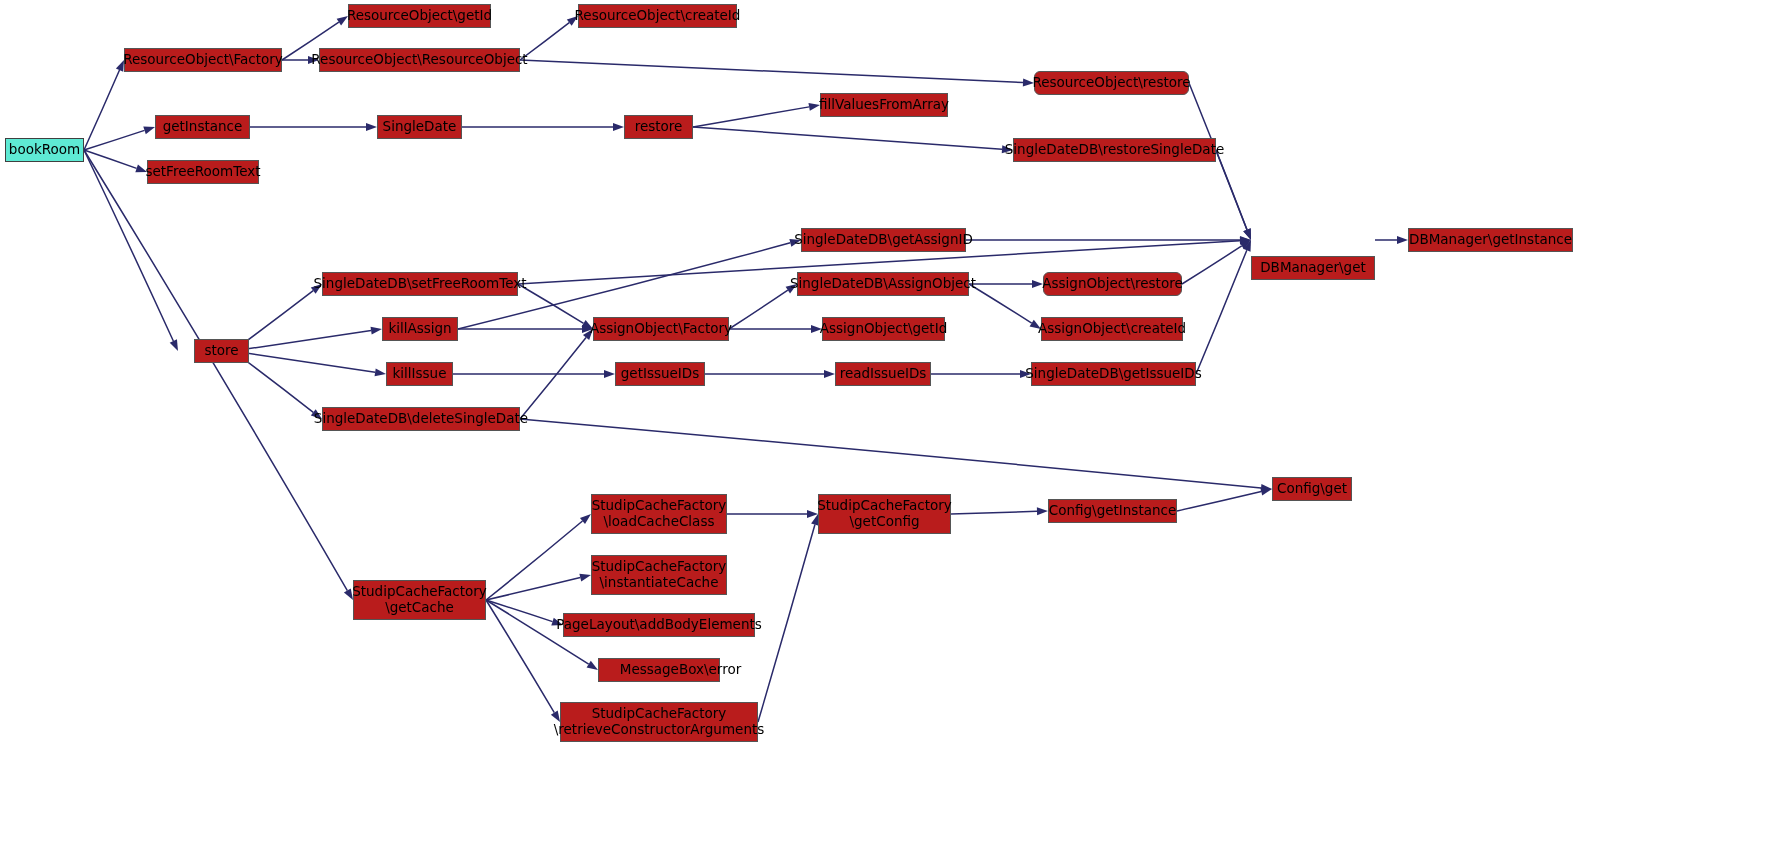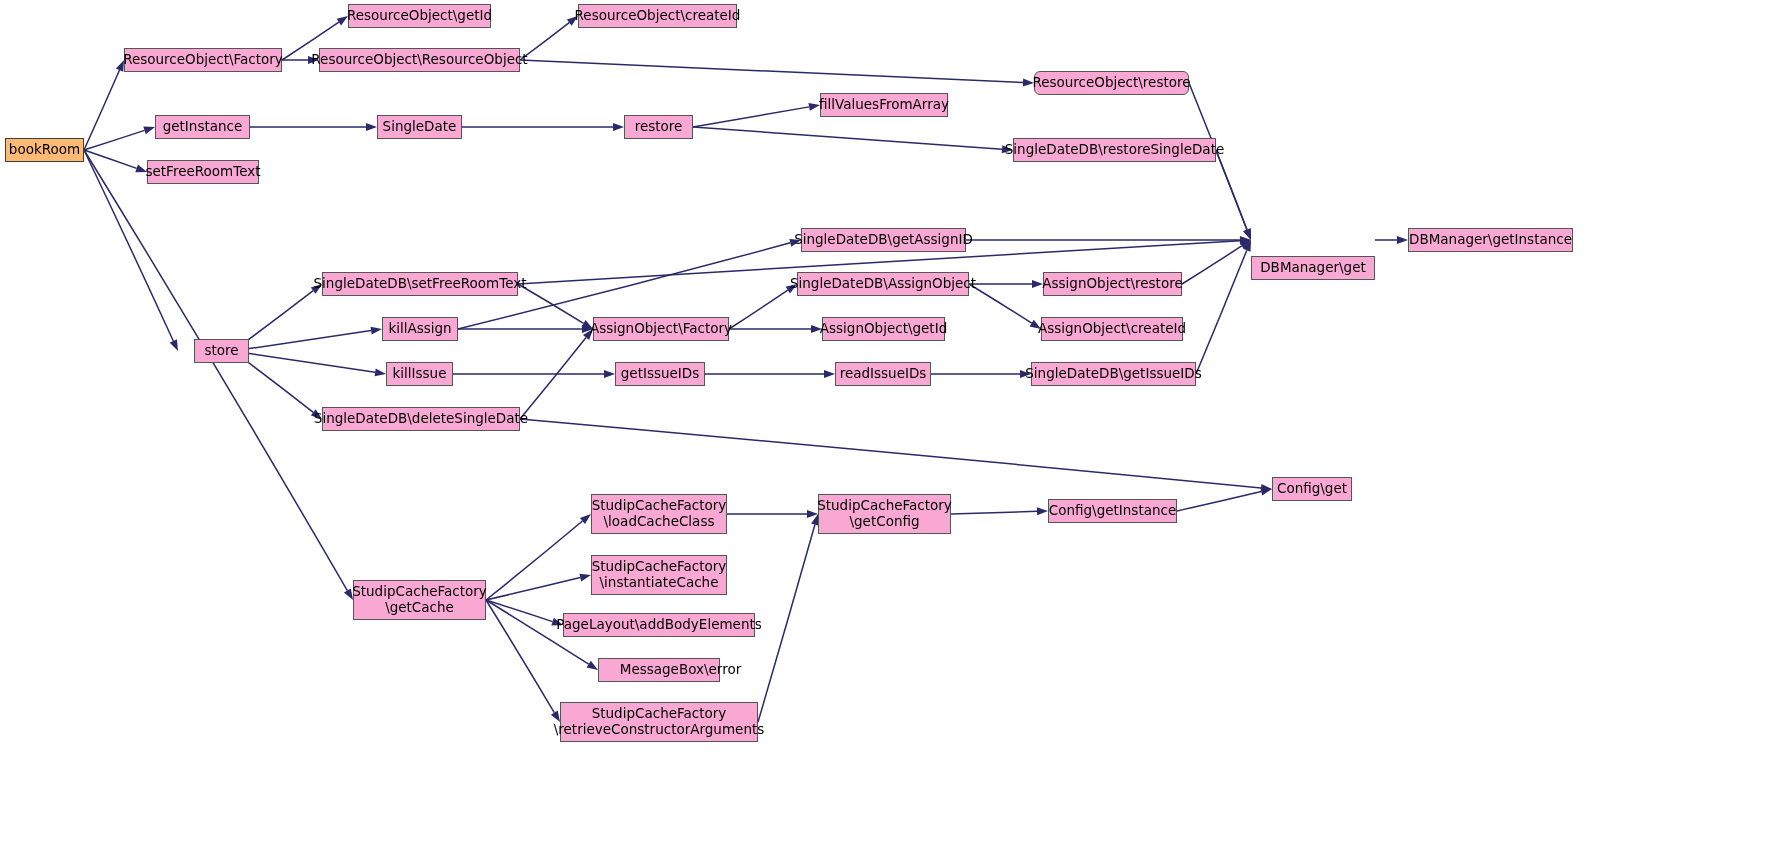--- a/index.html
+++ b/index.html
@@ -1,22 +1,22 @@
 <!DOCTYPE html>
 <html><head>
 <meta charset="utf-8">
 <style>
   html,body{margin:0;padding:0;background:#ffffff;}
   #canvas{position:relative;width:1779px;height:845px;background:#ffffff;
           font-family:"DejaVu Sans", sans-serif; overflow:hidden;}
   .node{position:absolute;box-sizing:border-box;border:1px solid #555555;
-        background:#f9a8d4;color:#000000;display:flex;align-items:center;
+        background:#b91c1c;color:#000000;display:flex;align-items:center;
         justify-content:center;text-align:center;line-height:1.15;
         font-size:13.5px;white-space:pre-line;padding:0 4px;}
-  .node.root{background:#fdba74;border-color:#404040;}
+  .node.root{background:#5eead4;border-color:#404040;}
   svg.edges{position:absolute;left:0;top:0;width:1779px;height:845px;
             pointer-events:none;}
   svg.edges path{fill:none;stroke:#2a2a6a;stroke-width:1.5px;}
   svg.edges polygon{fill:#2a2a6a;stroke:none;}
 </style>
 </head>
 <body>
 
 <div id="canvas">
   <svg class="edges" id="edge-layer" viewBox="0 0 1779 845" preserveAspectRatio="none">
@@ -122,21 +122,21 @@
       <div class="node" style="left: 377px; top: 115px; width: 85px; height: 24px;">SingleDate</div>
       <div class="node" style="left: 624px; top: 115px; width: 69px; height: 24px;">restore</div>
       <div class="node" style="left: 820px; top: 93px; width: 128px; height: 24px;">fillValuesFromArray</div>
       <div class="node" style="left: 1013px; top: 138px; width: 203px; height: 24px;">SingleDateDB\restoreSingleDate</div>
       <div class="node" style="left: 147px; top: 160px; width: 112px; height: 24px;">setFreeRoomText</div>
       <div class="node" style="left: 1251px; top: 228px; width: 124px; height: 24px; margin-top: 28px;">DBManager\get</div>
       <div class="node" style="left: 1408px; top: 228px; width: 165px; height: 24px;">DBManager\getInstance</div>
       <div class="node" style="left: 801px; top: 228px; width: 165px; height: 24px;">SingleDateDB\getAssignID</div>
       <div class="node" style="left: 322px; top: 272px; width: 196px; height: 24px;">SingleDateDB\setFreeRoomText</div>
       <div class="node" style="left: 797px; top: 272px; width: 172px; height: 24px;">SingleDateDB\AssignObject</div>
-      <div class="node" style="left: 1043px; top: 272px; width: 139px; height: 24px;">AssignObject\restore</div>
+      <div class="node" style="left: 1043px; top: 272px; width: 139px; height: 24px; border-radius: 6px;">AssignObject\restore</div>
       <div class="node" style="left: 382px; top: 317px; width: 76px; height: 24px;">killAssign</div>
       <div class="node" style="left: 593px; top: 317px; width: 136px; height: 24px;">AssignObject\Factory</div>
       <div class="node" style="left: 822px; top: 317px; width: 123px; height: 24px;">AssignObject\getId</div>
       <div class="node" style="left: 1041px; top: 317px; width: 142px; height: 24px;">AssignObject\createId</div>
       <div class="node" style="left: 194px; top: 339px; width: 55px; height: 24px;">store</div>
       <div class="node" style="left: 386px; top: 362px; width: 67px; height: 24px;">killIssue</div>
       <div class="node" style="left: 615px; top: 362px; width: 90px; height: 24px;">getIssueIDs</div>
       <div class="node" style="left: 835px; top: 362px; width: 96px; height: 24px;">readIssueIDs</div>
       <div class="node" style="left: 1031px; top: 362px; width: 165px; height: 24px;">SingleDateDB\getIssueIDs</div>
       <div class="node" style="left: 322px; top: 407px; width: 198px; height: 24px;">SingleDateDB\deleteSingleDate</div>

